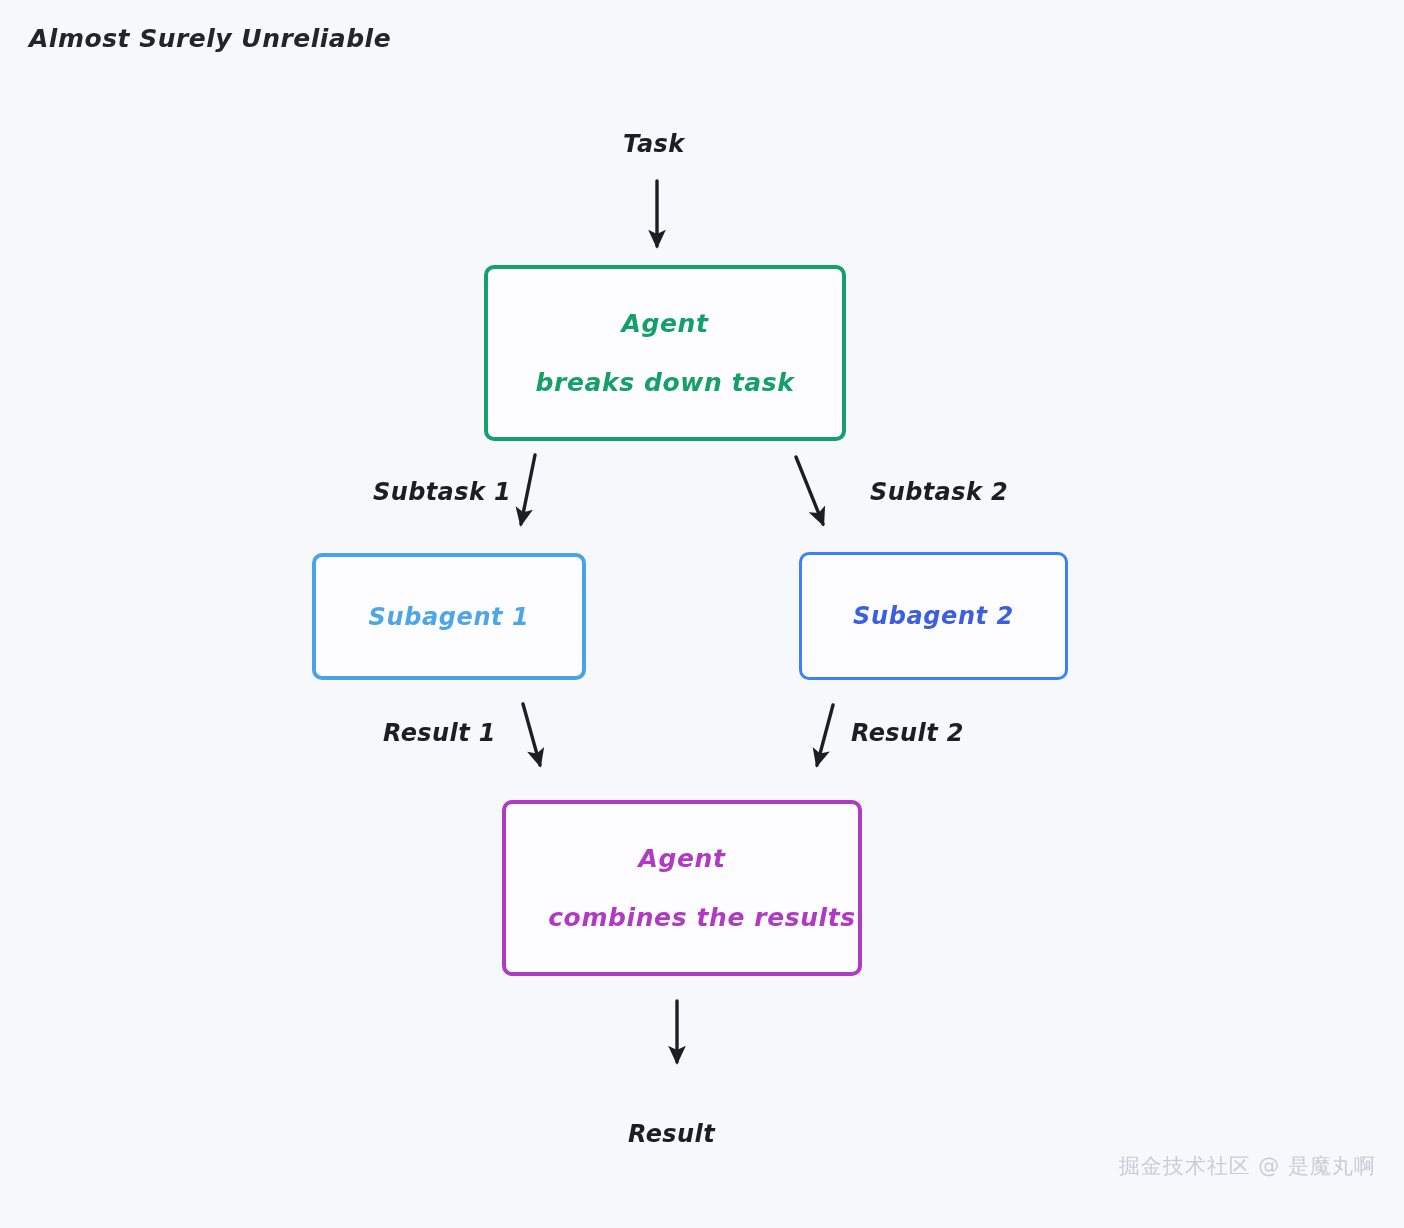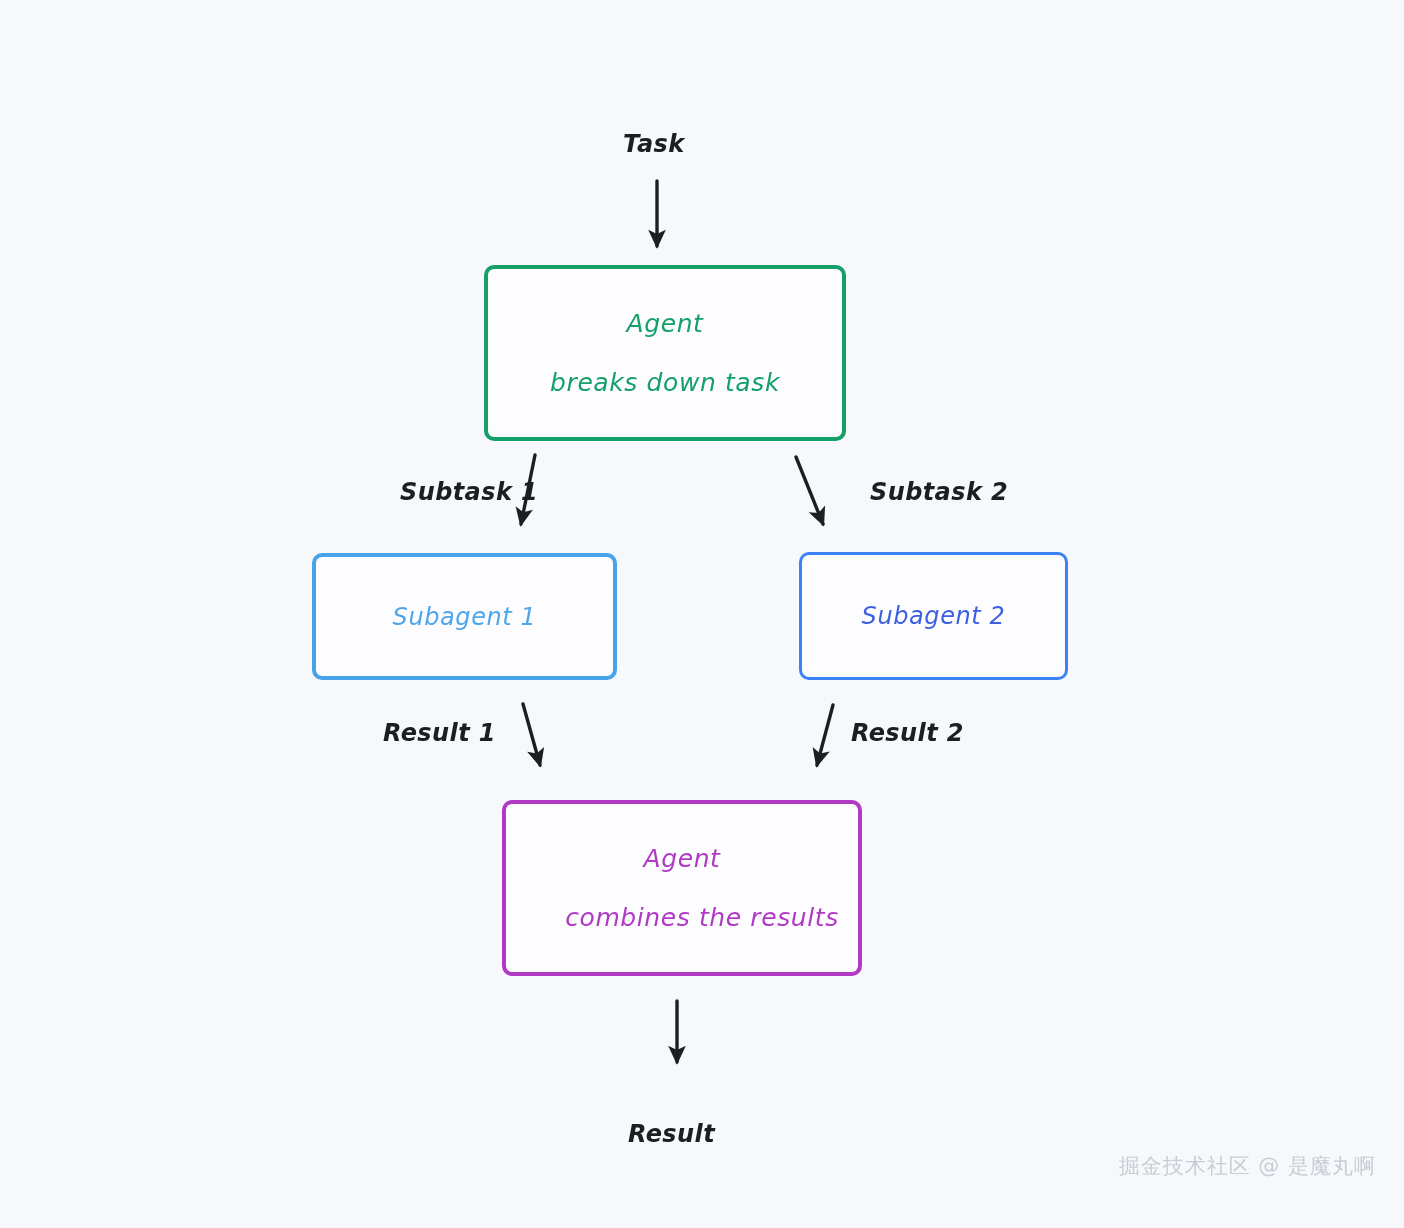--- a/index.html
+++ b/index.html
@@ -55,40 +55,40 @@
     display: flex;
     flex-direction: column;
     align-items: center;
     justify-content: center;
     background: #fdfdff;
     text-align: center;
   }
   .node-line {
     font-family: "DejaVu Sans", sans-serif;
     font-style: italic;
-    font-weight: 400;
+    font-weight: 700;
     letter-spacing: 0.6px;
     white-space: nowrap;
   }
 
   #node-agent-split {
     left: 484px;
     top: 265px;
     width: 362px;
     height: 176px;
     border: 4px solid #15a06a;
   }
   #node-agent-split .node-line { color: #15a06a; }
   #node-agent-split .line-1 { font-size: 25px; margin-bottom: 30px; }
   #node-agent-split .line-2 { font-size: 25px; }
 
   #node-subagent-1 {
     left: 312px;
     top: 553px;
-    width: 305px;
+    width: 274px;
     height: 127px;
     border: 4px solid #49a3e8;
   }
   #node-subagent-1 .node-line { color: #4ea6ea; font-size: 24px; }
 
   #node-subagent-2 {
     left: 799px;
     top: 552px;
     width: 269px;
     height: 128px;
@@ -114,21 +114,21 @@
     font-style: italic;
     font-weight: 700;
     font-size: 24px;
     letter-spacing: 0.4px;
     color: #1b1e23;
     white-space: nowrap;
   }
 
   #label-task      { left: 623px; top: 130px; }
   #label-result    { left: 628px; top: 1120px; font-style: italic; }
-  #label-subtask-1 { left: 373px; top: 478px; margin-left: 27px; }
+  #label-subtask-1 { left: 373px; top: 478px; }
   #label-subtask-2 { left: 870px; top: 478px; }
   #label-result-1  { left: 383px; top: 719px; }
   #label-result-2  { left: 851px; top: 719px; }
 
   
   .watermark {
     position: absolute;
     right: 28px;
     bottom: 48px;
     font-family: "DejaVu Sans", sans-serif;
@@ -136,20 +136,21 @@
     color: #c9ccd4;
     letter-spacing: 1px;
     white-space: nowrap;
   }
 </style>
 </head>
 <body>
 
 <div id="canvas">
 
+  <div class="page-title">Almost Surely Unreliable</div>
 
   <svg class="diagram-svg" viewBox="0 0 1404 1228">
     <defs>
       <marker id="arrowhead" markerWidth="7" markerHeight="7" refX="5.2" refY="3.1" orient="auto" markerUnits="strokeWidth">
         <path d="M0.4,0.5 L6,3.1 L0.4,5.7 L1.7,3.1 Z" fill="#1b1e23"></path>
       </marker>
     </defs>
 
     <line x1="657" y1="181" x2="657" y2="246" stroke="#1b1e23" stroke-width="3.4" stroke-linecap="round" marker-end="url(#arrowhead)"></line>
 

